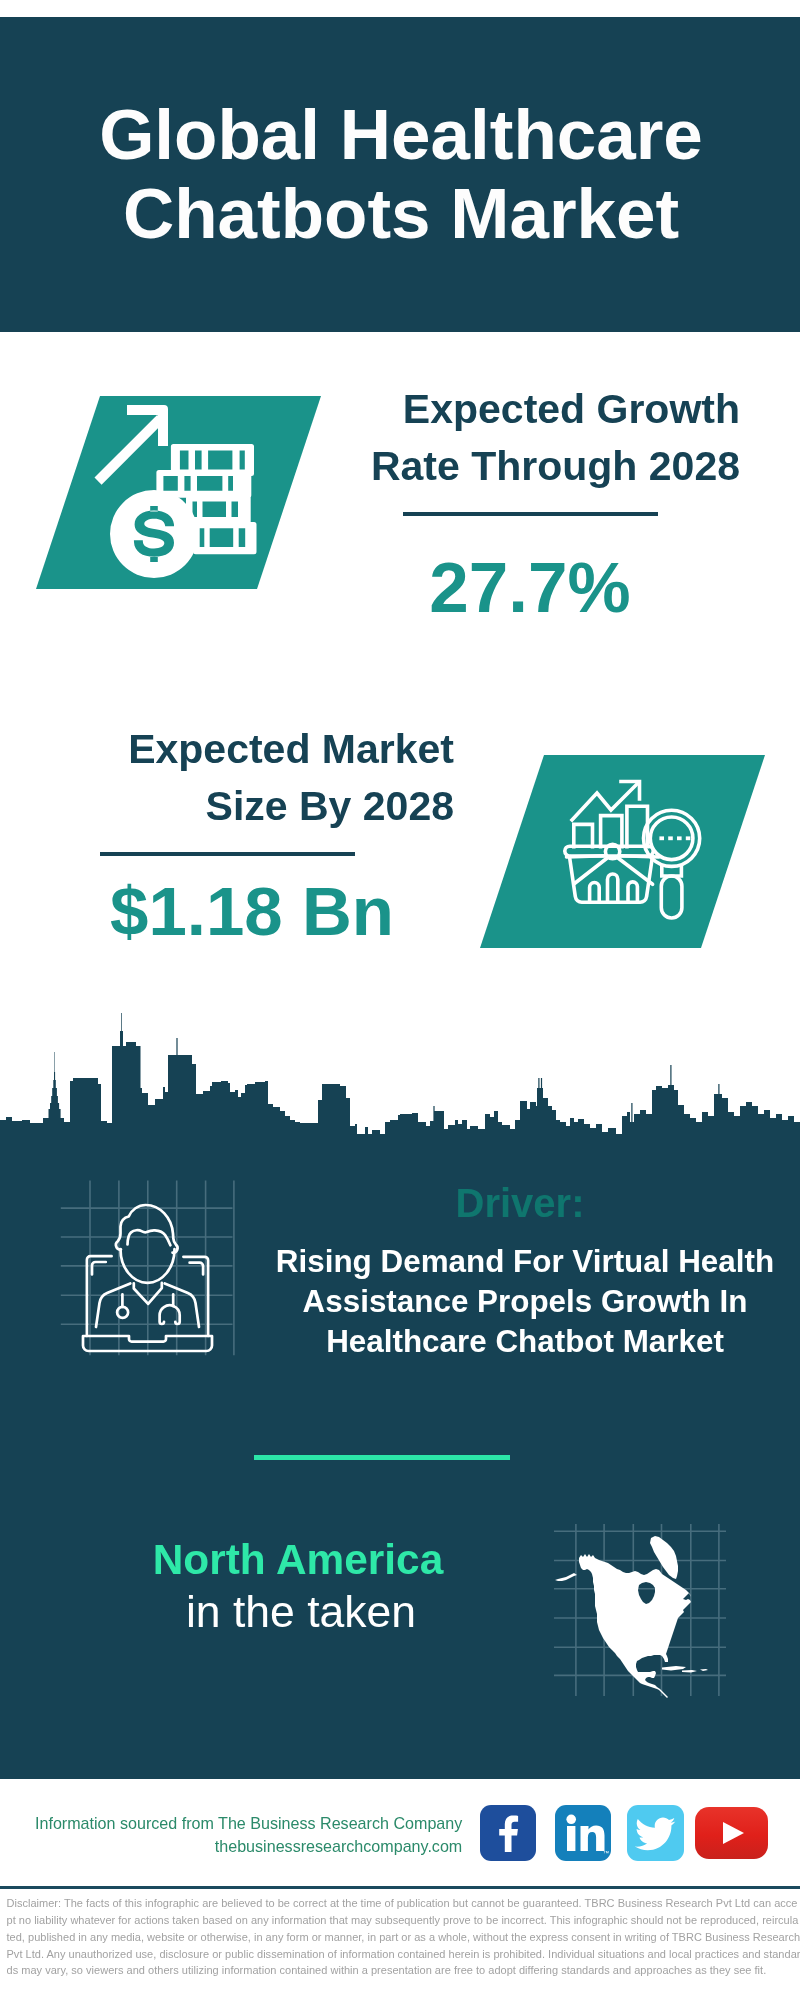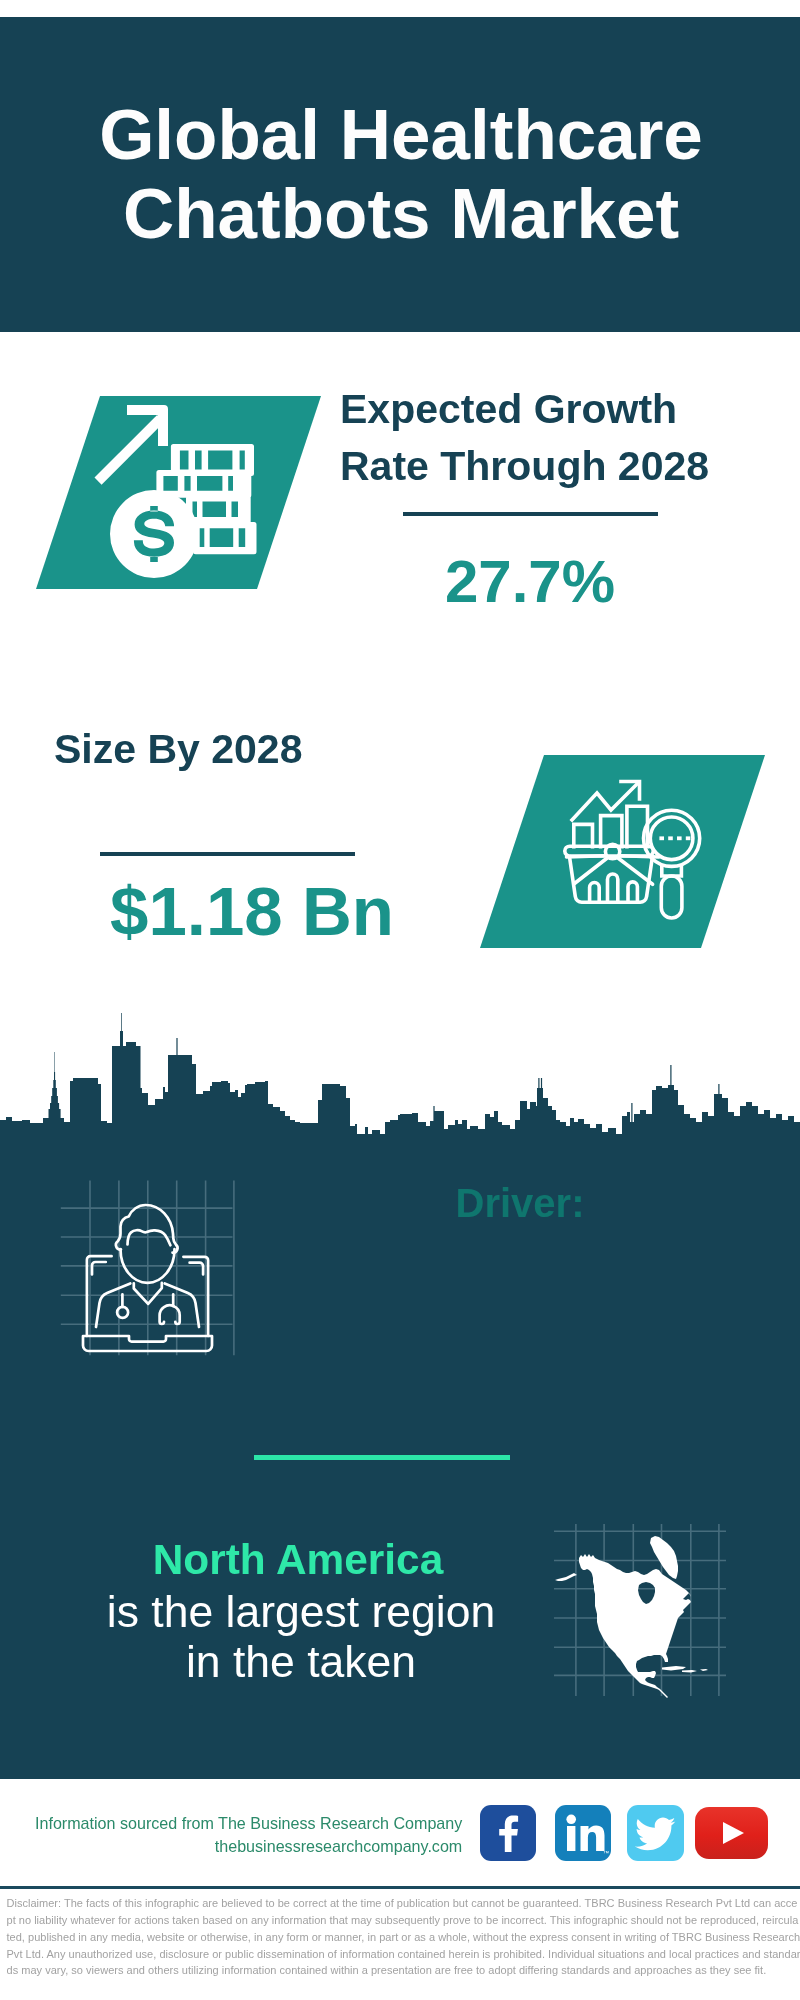--- a/index.html
+++ b/index.html
@@ -5,21 +5,21 @@
   html,body{margin:0;padding:0;}
   body{width:800px;height:2000px;background:#ffffff;font-family:"Liberation Sans",sans-serif;overflow:hidden;-webkit-font-smoothing:antialiased;}
   .page{position:relative;width:800px;height:2000px;background:#fff;}
 
   
   .header{position:absolute;left:0;top:17px;width:800px;height:315px;background:#164254;}
   .header-title{position:absolute;left:0;top:78px;width:802px;text-align:center;color:#fdfdfd;
     font-size:71px;font-weight:bold;line-height:79px;}
 
   
-  .stat-title{position:absolute;font-size:41px;font-weight:bold;color:#164254;line-height:57px;text-align:left;}
+  .stat-title{position:absolute;font-size:41px;font-weight:bold;color:#164254;line-height:57px;text-align:right;}
   .stat-rule{position:absolute;height:4px;background:#164254;}
   .stat-value{position:absolute;font-weight:bold;color:#1a938a;text-align:center;}
 
   .para{position:absolute;background:#1a938a;}
   #para1{left:36px;top:396px;width:285px;height:193px;clip-path:polygon(64px 0, 285px 0, 221px 193px, 0 193px);}
   #para2{left:480px;top:755px;width:285px;height:193px;clip-path:polygon(64px 0, 285px 0, 221px 193px, 0 193px);}
 
   
   .darkband{position:absolute;left:0;width:800px;background:#164254;}
   .skyline{position:absolute;left:0;width:800px;}
@@ -68,21 +68,21 @@
                M65.2 111 h7.6 v5.6 h-7.6 z
                M65.2 161.4 h7.6 v5.6 h-7.6 z
                M69 115.5 c-11.8 0 -19.4 5.9 -19.4 13.9 c0 8.2 7.5 11.4 18.2 13.2 c8 1.4 11.5 2.6 11.5 5.7 c0 3 -4.2 5.2 -10.2 5.2 c-6.6 0 -10.9 -2.4 -11.2 -6.6 l-0.1 -1.7 h-8.9 l0.1 2 c0.4 9.1 8.4 14.6 20.1 14.6 c12.1 0 19.9 -5.6 19.9 -14.1 c0 -8.4 -7 -11.5 -18.2 -13.4 c-8.6 -1.5 -11.5 -2.8 -11.5 -5.6 c0 -2.9 4.1 -5 10 -5 c6 0 9.9 2.3 10.6 6 l0.3 1.5 h8.9 l-0.2 -2.1 c-1 -8.2 -8.4 -13.6 -19.9 -13.6 z" fill-rule="evenodd"></path>
     </g>
   </svg>
   <div class="stat-title" style="left:340px;top:381px;width:400px;">
     <div>Expected Growth</div>
     <div>Rate Through 2028</div>
   </div>
   <div class="stat-rule" style="left:403px;top:512px;width:255px;"></div>
-  <div class="stat-value" style="left:330px;top:547px;width:400px;font-size:60px;">27.7%</div>
+  <div class="stat-value" style="left:330px;top:547px;width:400px;font-size:71px;">27.7%</div>
 
   <div class="para" id="para2"></div>
   <svg class="icon2" style="position:absolute;left:558px;top:772px;" width="160" height="160" viewBox="0 0 160 160">
     <g fill="none" stroke="#ffffff" stroke-width="3.6" stroke-linecap="square" stroke-linejoin="miter">
 
       <polyline points="14,48 39,21 53,38 79,12"></polyline>
       <polyline points="63,9.5 81.5,9.5 81.5,27"></polyline>
 
       <path d="M15.8 74.6 v-22.2 h18.7 v22.2"></path>
       <path d="M42.6 74.6 v-31 h21.3 v31"></path>
@@ -109,20 +109,21 @@
       <rect x="103.3" y="104" width="20.6" height="42" rx="10.3"></rect>
     </g>
     <g fill="#ffffff">
       <rect x="101.4" y="64.4" width="4.6" height="3.8"></rect>
       <rect x="110.2" y="64.4" width="4.6" height="3.8"></rect>
       <rect x="119" y="64.4" width="4.6" height="3.8"></rect>
       <rect x="127.8" y="64.4" width="4.6" height="3.8"></rect>
     </g>
   </svg>
   <div class="stat-title" style="left:54px;top:721px;width:400px;">
+    <div>Expected Market</div>
     <div>Size By 2028</div>
   </div>
   <div class="stat-rule" style="left:100px;top:852px;width:255px;"></div>
   <div class="stat-value" style="left:52px;top:872px;width:400px;font-size:69px;">$1.18 Bn</div>
 
   <div class="darkband" style="top:1139px;height:640px;"></div>
   <svg class="skyline" style="top:1010px;height:130px;" viewBox="0 0 800 130" width="800" height="130">
     <path d="M0 110H6V130H0ZM6 107H12V130H6ZM12 111H22V130H12ZM22 110H30V130H22ZM30 113H43V130H30ZM43 108H64V130H43ZM44 108 L48.5 108 L48.5 99 L50 99 L50 93 L51.2 93 L51.2 86 L52.2 86 L52.2 78 L53.3 78 L53.3 70 L54.0 70 L54.0 62 L54.3 62 L54.3 42 L54.8 42 L54.8 62 L55.1 62 L55.1 70 L55.8 70 L55.8 78 L56.9 78 L56.9 86 L57.9 86 L57.9 93 L59.1 93 L59.1 99 L60.6 99 L60.6 108 L63.6 108 L63.6 130 L44 130 ZM64 112H70V130H64ZM70 71H73V130H70ZM73 68H98V130H73ZM98 74H101V130H98ZM101 111H107V130H101ZM107 113H112V130H107ZM112 36H120V130H112ZM120 21H123V130H120ZM121.2 3H121.9V130H121.2ZM123 36H126V130H123ZM126 32H136V130H126ZM136 36H140.5V130H136ZM140 78H142V130H140ZM142 83H148V130H142ZM148 95H155V130H148ZM155 89H163V130H155ZM163 77H165V130H163ZM165 82H168V130H165ZM168 45H192V130H168ZM176.4 28H177.6V130H176.4ZM192 54H196V130H192ZM196 84H203V130H196ZM203 81H210V130H203ZM210 76H212V130H210ZM212 72H221V130H212ZM221 71H228V130H221ZM228 73H230V130H228ZM230 82H235V130H230ZM235 80H238V130H235ZM238 87H241V130H238ZM241 83H245V130H241ZM245 75H247V130H245ZM247 74H255V130H247ZM255 72H265V130H255ZM265 71H268V130H265ZM268 94H273V130H268ZM273 97H280V130H273ZM280 101H285V130H280ZM285 106H290V130H285ZM290 110H295V130H290ZM295 112H300V130H295ZM300 113H318V130H300ZM318 90H322V130H318ZM322 74H340V130H322ZM340 76H346V130H340ZM346 88H350V130H346ZM348 125H350V130H348ZM350 116H355V130H350ZM355 114H357V130H355ZM357 124H365V130H357ZM365 117H368V130H365ZM368 124H372V130H368ZM372 120H380V130H372ZM380 124H385V130H380ZM385 112H390V130H385ZM390 110H398V130H390ZM398 105H400V130H398ZM400 104H412V130H400ZM412 103H418V130H412ZM418 112H426V130H418ZM426 116H430V130H426ZM430 111H434V130H430ZM433.4 96H434.6V130H433.4ZM434.6 101H444V130H434.6ZM444 119H448V130H444ZM448 115H455V130H448ZM455 110H458V130H455ZM458 114H462V130H458ZM462 110H467V130H462ZM467 119H470V130H467ZM470 116H478V130H470ZM478 119H485V130H478ZM485 104H490V130H485ZM490 107H494V130H490ZM494 101H498V130H494ZM498 112H502V130H498ZM502 115H510V130H502ZM510 119H515V130H510ZM515 110H520V130H515ZM520 91H527V130H520ZM527 99H532V130H527ZM532 114H538V130H532ZM530 92H536V130H530ZM536 96H540V130H536ZM537 78H543V130H537ZM538.3 68H539.5V130H538.3ZM540.9 68H542.1V130H540.9ZM543 88H548V130H543ZM548 96H552V130H548ZM552 100H556V130H552ZM556 110H560V130H556ZM560 112H566V130H560ZM566 116H570V130H566ZM570 108H574V130H570ZM574 112H578V130H574ZM578 109H584V130H578ZM584 114H590V130H584ZM590 118H596V130H590ZM596 114H602V130H596ZM602 122H608V130H602ZM608 118H616V130H608ZM616 124H622V130H616ZM622 106H627V130H622ZM627 102H630V130H627ZM630 112H634V130H630ZM631.3 93H632.5V130H631.3ZM634 104H640V130H634ZM640 100H646V130H640ZM646 104H652V130H646ZM652 80H656V130H652ZM656 76H662V130H656ZM662 78H668V130H662ZM668 75H674V130H668ZM670.3 55H671.5V130H670.3ZM674 80H678V130H674ZM678 95H684V130H678ZM684 104H690V130H684ZM690 108H696V130H690ZM696 112H702V130H696ZM702 102H708V130H702ZM708 106H714V130H708ZM714 84H722V130H714ZM718.3 74H719.5V130H718.3ZM722 88H728V130H722ZM728 102H734V130H728ZM734 106H740V130H734ZM740 96H746V130H740ZM746 92H752V130H746ZM752 96H758V130H752ZM758 104H764V130H758ZM764 100H770V130H764ZM770 108H776V130H770ZM776 104H782V130H776ZM782 110H788V130H782ZM788 106H794V130H788ZM794 112H800V130H794Z" fill="#164254"></path>
   </svg>
 
@@ -151,25 +152,29 @@
       <path d="M118.2 130.9 a10.1 10.1 0 0 1 6.5 9.4 v6.5 a2.2 2.2 0 0 1 -4.4 0"></path>
       <path d="M118.2 130.9 a10.1 10.1 0 0 0 -13.6 9.4 v6.5 a2.2 2.2 0 0 0 4.4 0"></path>
 
       <path d="M65.5 74.2 c0 18.6 12 33.6 27 33.6 c15 0 27 -15 27 -33.6"></path>
       <path d="M66.0 74.5 a4.6 4.6 0 0 1 -3.3 -8.2 c1.9 -2.1 2.8 -4.7 2.8 -7.8 v-7.0 c0 -5.0 3.5 -9.1 8.2 -10.0 c2.8 -6.7 9.4 -11.5 17.1 -11.5 c14.2 0 26.1 12.8 27.2 28.7 l0.3 4.6 c0.2 2.6 1.1 4.6 2.6 6.3 a4.6 4.6 0 0 1 -3.4 8.1"></path>
       <path d="M72.5 69.5 c0.2 -6.5 1.0 -10.0 3.6 -12.1 c2.9 -2.4 7.5 -2.9 10.4 -1.3 c2.0 1.1 3.6 1.6 5.2 0.9 c2.5 -1.1 5.2 -1.8 8.2 -1.6 c5.1 0.3 8.2 1.8 10.2 4.7 c1.7 2.4 3.5 5.9 5.3 10.2"></path>
     </g>
   </svg>
 
   <div class="driver-label" style="left:260px;top:1181px;width:520px;">Driver:</div>
+  <div class="driver-text" style="left:265px;top:1242px;width:520px;">
+    <div>Rising Demand For Virtual Health</div>
+    <div>Assistance Propels Growth In</div>
+    <div>Healthcare Chatbot Market</div>
+  </div>
   <div class="mid-rule" style="left:254px;top:1455px;width:256px;"></div>
 
   <div class="region-name" style="left:38px;top:1536px;width:520px;">North America</div>
   <div class="region-text" style="left:41px;top:1587px;width:520px;">
-    <div>is the largest region</div>
     <div>in the taken</div>
   </div>
 
   <svg style="position:absolute;left:550px;top:1520px;" width="180" height="180" viewBox="0 0 180 180">
     <g stroke="#476d7d" stroke-width="1.6">
       <path d="M4 11.3 H176 M4 40.5 H176 M4 68.7 H176 M4 98 H176 M4 127.3 H176 M4 155.4 H176"></path>
       <path d="M25.9 4 V176 M54.1 4 V176 M83.3 4 V176 M111.5 4 V176 M140.8 4 V176 M168.9 4 V176"></path>
     </g>
     <g fill="#ffffff">
       <path fill-rule="evenodd" d="M29 42 29 38 31 35 33 37 35 34 37 37 39 34 41 37 43 35 45 38 47 39 49 40 52 41 55 42 58 43 61 45 64 47 67 49 70 50 73 52 76 53 79 53 82 52 85 51 88 52 91 54 94 55 97 54 100 52 103 50 106 49 109 50 112 54 115 56 118 58 121 60 124 62 127 64 130 66 133 68 136 70 138 72 140 74 141 77 139 73 137 75 135 77 133 79 136 80 138 79 140 80 141 82 139 84 137 86 135 88 133 90 134 92 132 94 130 96 128 98 127 101 126 104 125 107 124 110 123 113 122 116 121 119 120 122 119 125 118 128 117 131 116 134 117 136 118 139 118 142 117 142 115 142 114 139 112 136 110 135 107 135 104 135 101 136 98 136 95 137 92 138 89 140 87 141 86 144 86 147 87 150 88 152 91 152 94 152 97 152 100 152 103 151 105 151 106 153 105 156 104 158 102 158 100 157 98 157 96 158 95 160 97 162 99 163 102 164 105 165 107 167 110 169 112 171 114 173 116 175 118 177 117 178 115 176 113 174 111 172 109 170 107 169 104 168 101 167 98 166 95 165 92 164 90 163 88 161 86 159 84 157 82 155 80 153 78 151 76 148 74 145 72 142 70 139 67 136 65 133 62 130 59 127 57 124 55 121 53 118 51 114 49 110 48 106 47 102 47 98 47 94 46 90 45 86 45 82 45 78 45 74 44 70 44 66 43 62 43 58 42 54 41 52 39 50 37 49 35 50 33 50 31 48 30 45ZM89 65 92 63 96 62 100 63 103 65 105 68 105 72 104 76 102 80 99 83 96 84 93 82 91 79 89 75 88 70Z"></path>

